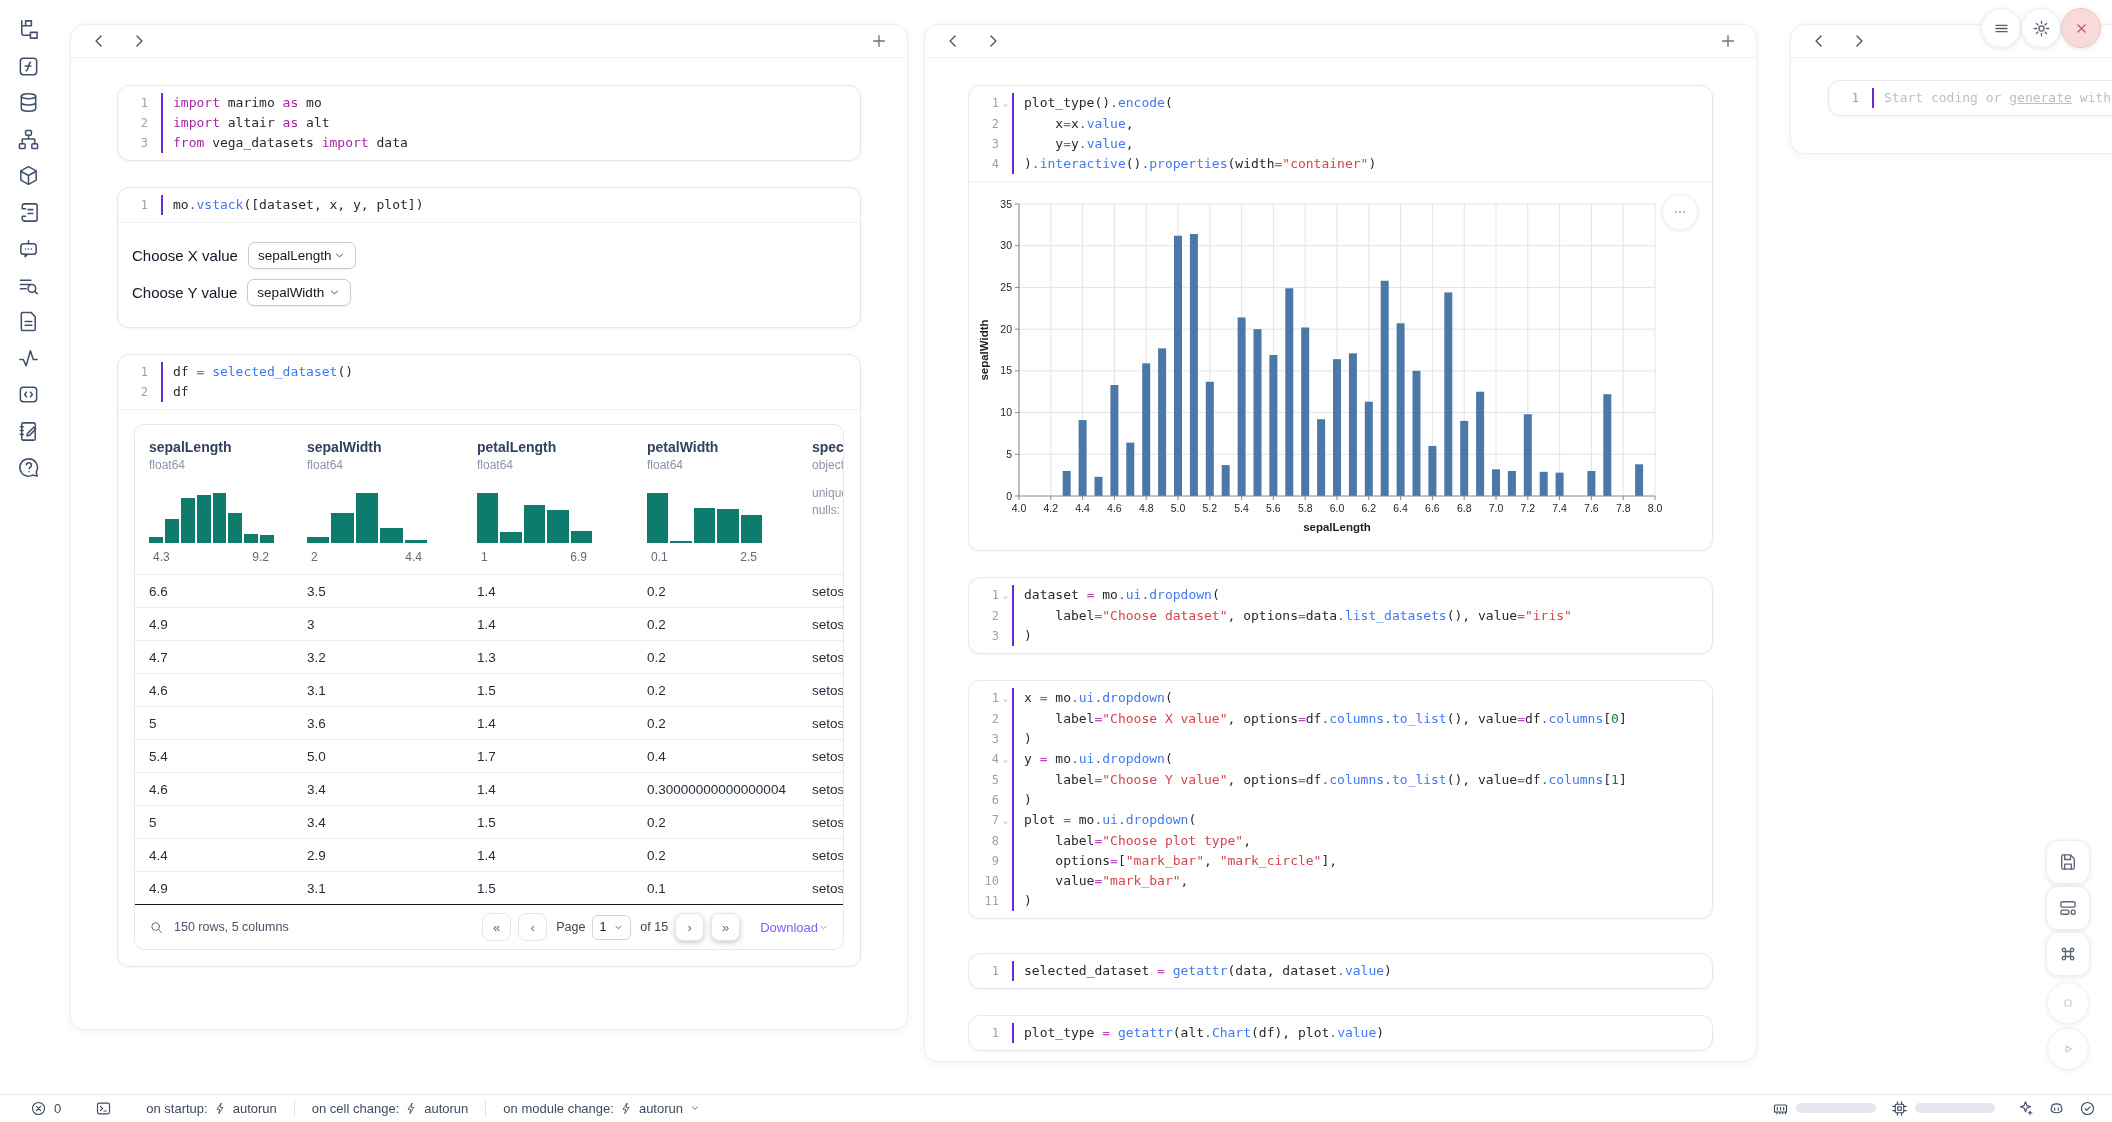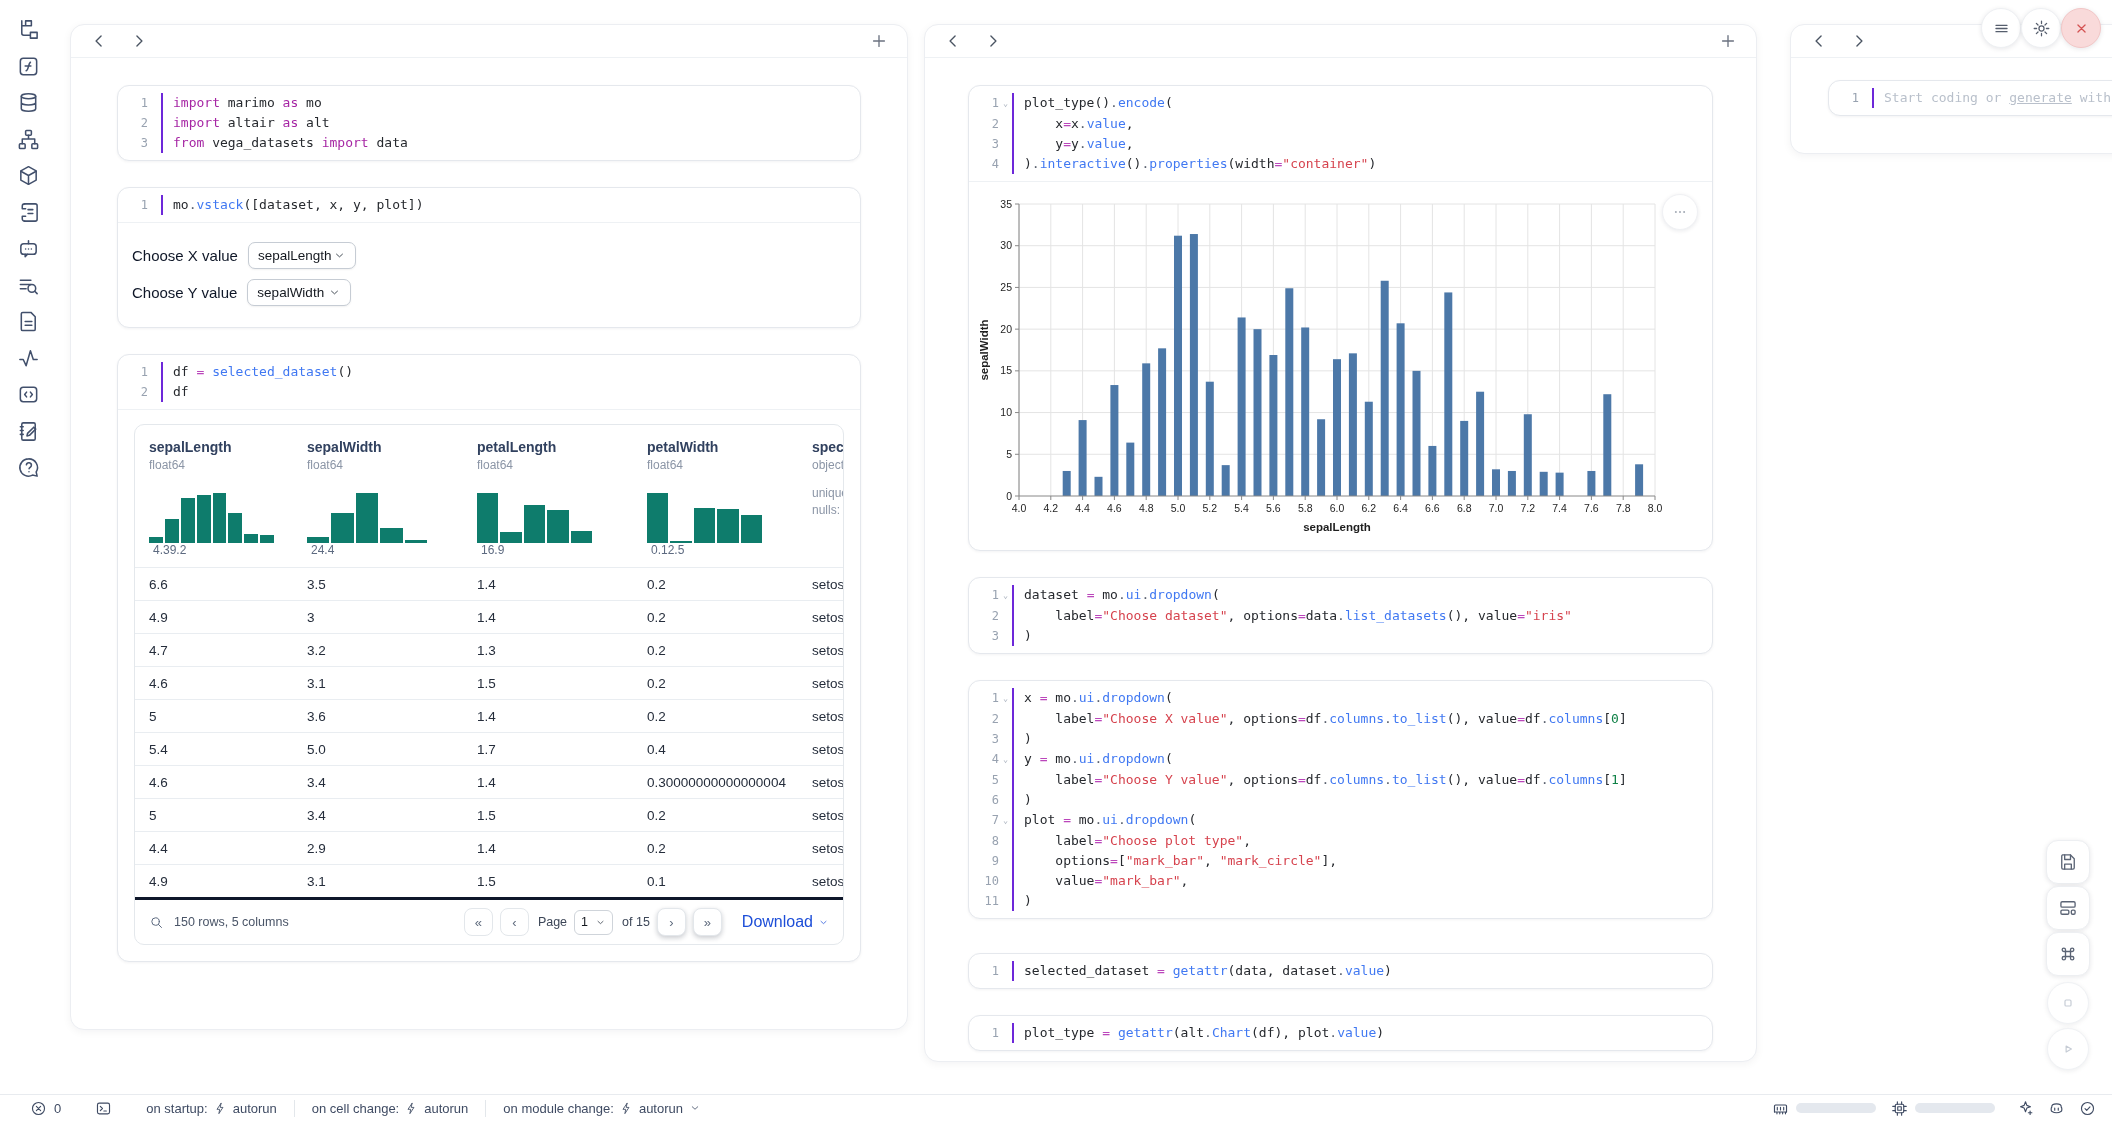--- a/index.html
+++ b/index.html
@@ -43,34 +43,34 @@
   .fselect .ic{width:13px;height:13px;color:#2b3440}
   
   .tout{padding:14px 16px 16px}
   .tablecard{border:1px solid #e4e8ec;border-radius:10px;overflow:hidden;background:#fff}
   .thead{display:flex;padding-top:14px}
   .tcol{flex:none;padding-left:14px;box-sizing:border-box}
   .tname{font-size:14px;font-weight:bold;color:#31415f}
   .tdtype{font-size:12px;color:#8b95a6;margin-top:3px}
   .thist{display:flex;align-items:flex-end;gap:2px;height:58px;margin-top:13px}
   .thist .hbar{flex:1;min-height:2px}
-  .trange{display:flex;font-size:12px;color:#5d6a80;padding:0 5px 10px 4px}
+  .trange{display:flex;justify-content:space-between;font-size:12px;color:#5d6a80;margin-top:7px;padding:0 5px 10px 4px}
   .textra{font-size:12px;color:#8b95a6;margin-top:13px;line-height:17px;white-space:nowrap}
   .trow{display:flex;border-top:1px solid #e9edf1;height:32px;align-items:center;font-size:13.5px;color:#252d3b}
   .tcell{flex:none;padding-left:14px;box-sizing:border-box;overflow:hidden;white-space:nowrap}
-  .tfoot{display:flex;align-items:center;border-top:3px solid #0f172a;height:44px;padding:0 14px;font-size:12.5px;color:#4a5568}
+  .tfoot{display:flex;align-items:center;border-top:1px solid #0f172a;height:44px;padding:0 14px;font-size:12.5px;color:#4a5568}
   .tfoot .sico{width:15px;height:15px;color:#5d6a80;margin-right:10px;cursor:pointer}
   .tfoot .flex1{flex:1}
   .pgbtn{width:27px;height:26px;border:1px solid #e3e7eb;border-radius:8px;display:inline-flex;align-items:center;justify-content:center;
          color:#5f6b7e;font-size:13px;background:#fff;margin-left:7px;cursor:pointer}
   .pgbtn.raised{box-shadow:0 2px 5px rgba(15,23,42,.22)}
   .pglabel{margin-left:9px;color:#3c4657}
   .pageselect{border:1px solid #cfd4da;border-radius:6px;height:23px;display:inline-flex;align-items:center;padding:0 6px;gap:7px;margin-left:7px;cursor:pointer;color:#14181f}
   .pageselect .ic{width:11px;height:11px;color:#2b3440}
-  .download{color:#1d4ed8;display:inline-flex;align-items:center;gap:5px;font-size:16px;margin-left:20px;cursor:pointer}
+  .download{color:#8b5cf6;display:inline-flex;align-items:center;font-size:13px;margin-left:20px;cursor:pointer}
   .download .ic{width:11px;height:11px}
   
   .chart-output{position:relative;padding:10px 0 8px 8px}
   .more-btn{position:absolute;top:12px;right:14px;width:34px;height:34px;border-radius:50%;background:#fff;
             border:1px solid #f0f1f4;box-shadow:0 1px 4px rgba(15,23,42,.09);display:flex;align-items:center;justify-content:center;color:#a2a9b4;cursor:pointer}
   .more-btn .ic{width:18px;height:18px}
   
   .ph-text{color:#b9c0cb}
   .ph-text .gen{text-decoration:underline;cursor:pointer}
   .panel.right .cell{width:430px}

